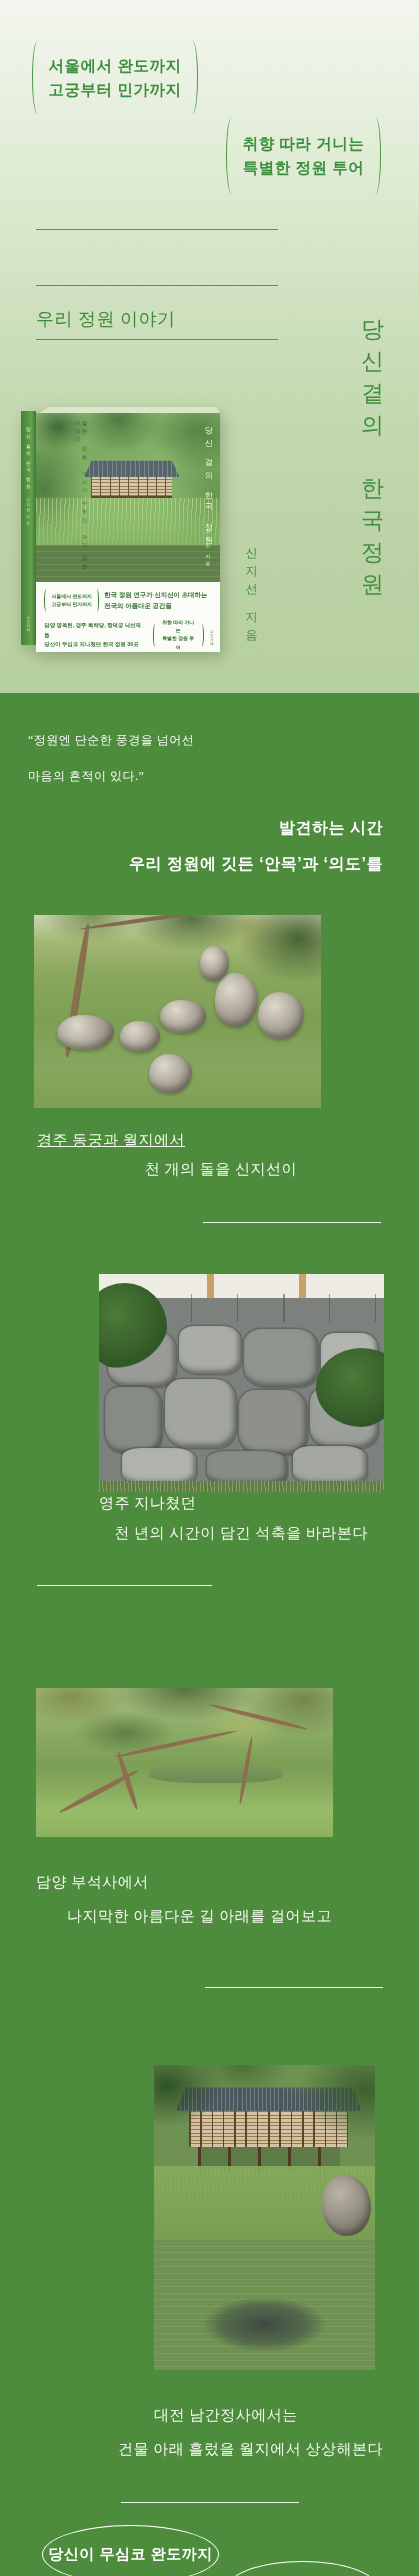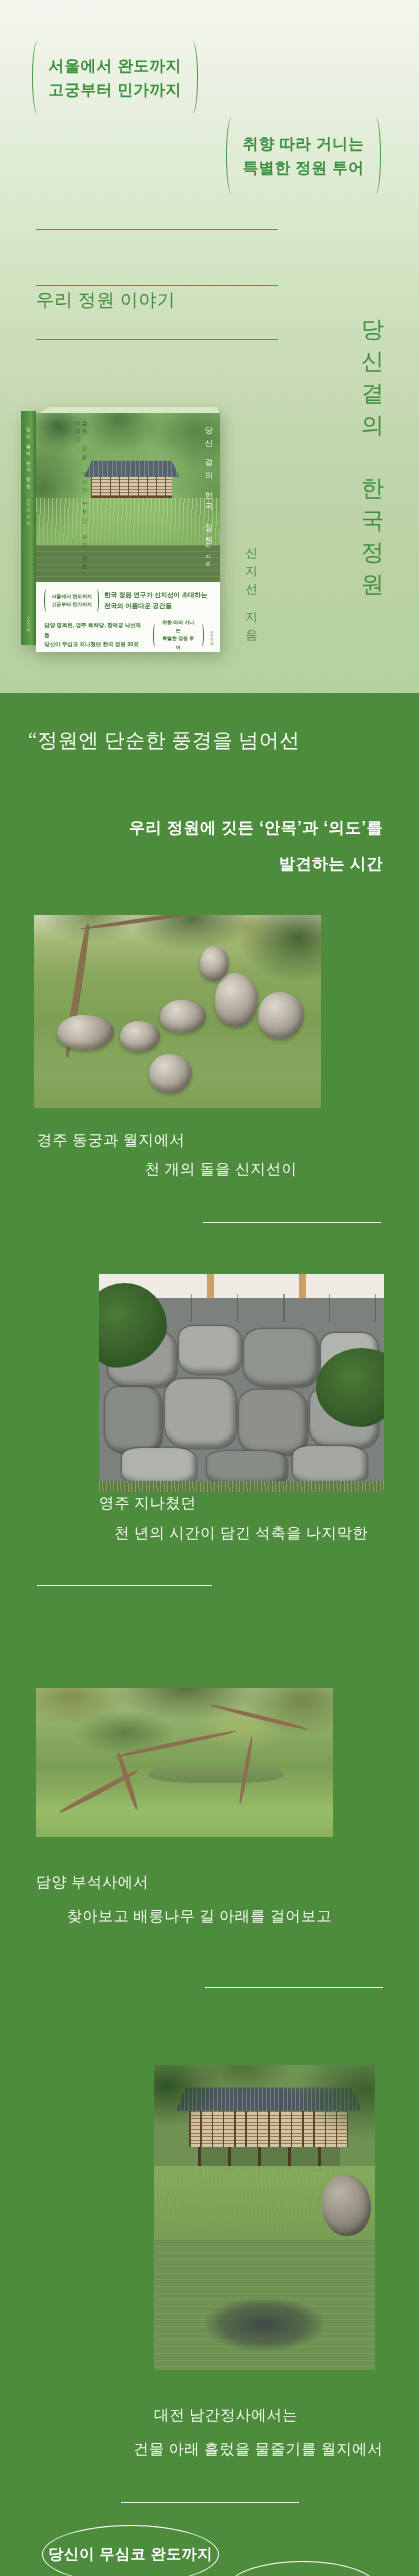--- a/index.html
+++ b/index.html
@@ -84,21 +84,21 @@
   
   .bg-title { position:absolute; left:359px; top:314px; width:27px; text-align:center;
     color:#3f8f3f; font-size:23px; font-family:"Liberation Serif","DejaVu Serif",serif; }
   .bg-title .ch { display:block; height:32px; line-height:32px; }
   .bg-title .gap { display:block; height:31px; }
   .author-v { position:absolute; left:244px; top:539px; width:15.5px; writing-mode:vertical-rl;
     color:#3f8f3f; font-size:12px; letter-spacing:6.2px; font-family:"Liberation Serif","DejaVu Serif",serif; }
 
   
   .q-serif { position:absolute; color:#fbfdf8; font-family:"Liberation Serif","DejaVu Serif",serif;
-    font-size:20px; line-height:36px; letter-spacing:0.5px; }
+    font-size:12px; line-height:36px; letter-spacing:0.5px; }
   .invite { position:absolute; right:36px; top:810px; text-align:right; color:#ffffff;
     font-weight:bold; font-size:16px; line-height:36px; letter-spacing:0.5px; }
   .caption { position:absolute; color:#f6faf2; font-family:"Liberation Serif","DejaVu Serif",serif;
     font-size:15px; letter-spacing:0.5px; white-space:nowrap; }
   .rule-w { position:absolute; height:0; border-top:1px solid rgba(255,255,255,.92); }
 
   
   .photo { position:absolute; overflow:hidden; background:#7f9f57; }
   
   #photo1 { left:34px; top:915px; width:287px; height:193px;
@@ -190,21 +190,21 @@
     <div class="paren g-l"></div>
     <div class="btxt">
       <div>취향 따라 거니는</div>
       <div>특별한 정원 투어</div>
     </div>
     <div class="paren g-r"></div>
   </div>
 
   <div class="rule-g" style="top:229px;"></div>
   <div class="rule-g" style="top:285px;"></div>
-  <div class="tagline" style="top:288px;font-family:Liberation Serif, serif;">우리 정원 이야기</div>
+  <div class="tagline" style="top:307px;font-family:Liberation Serif, serif;">우리 정원 이야기</div>
   <div class="rule-g" style="top:339px;"></div>
 
   <div id="book">
     <div class="book-top"></div>
     <div class="book-spine">
       <div class="spine-title">당신 곁의 한국 정원</div>
       <div class="spine-author">신지선 지음</div>
       <div class="spine-logo">수오서재</div>
     </div>
     <div class="book-front">
@@ -264,39 +264,40 @@
     <span class="ch">원</span>
   </div>
   <div class="author-v">
     <span>신지선</span>&nbsp;<span>지음</span>
   </div>
 
   <div class="sec-dark"></div>
 
   <div class="q-serif" style="left:28px; top:722px;">
     <div>“정원엔 단순한 풍경을 넘어선</div>
+    <div>마음의 흔적이 있다.”</div>
   </div>
   <div class="invite">
+    <div>발견하는 시간</div>
     <div>우리 정원에 깃든 ‘안목’과 ‘의도’를</div>
-    <div>발견하는 시간</div>
   </div>
 
   <div class="photo" id="photo1">
     <div class="canopy1"></div>
     <div class="trunk"></div>
     <div class="branch"></div>
     <div class="rock" style="left:8%;top:52%;width:20%;height:18%;"></div>
     <div class="rock" style="left:30%;top:55%;width:14%;height:16%;"></div>
     <div class="rock" style="left:44%;top:44%;width:16%;height:17%;"></div>
     <div class="rock" style="left:63%;top:30%;width:15%;height:28%;"></div>
     <div class="rock" style="left:78%;top:40%;width:16%;height:24%;"></div>
     <div class="rock" style="left:40%;top:72%;width:15%;height:20%;"></div>
     <div class="rock" style="left:58%;top:16%;width:10%;height:18%;"></div>
   </div>
-  <div class="caption" style="left:37px; top:1131px;">경주 동궁과 월지에서</div>
+  <div class="caption" style="left:37px; top:1131px;text-decoration:underline;">경주 동궁과 월지에서</div>
   <div class="caption" style="right:122px; top:1160px;">천 개의 돌을 신지선이</div>
   <div class="rule-w" style="left:203px; top:1222px; width:178px;"></div>
 
   <div class="photo" id="photo2">
     <div class="sky"></div>
     <div class="post" style="left:38%;"></div>
     <div class="post" style="left:70%;"></div>
     <div class="caprow"></div>
     <div class="stone" style="left:3%;top:26%;width:24%;height:26%;background:#9a9d97;"></div>
     <div class="stone" style="left:28%;top:24%;width:22%;height:22%;background:#aaada6;"></div>
@@ -307,48 +308,48 @@
     <div class="stone" style="left:49%;top:53%;width:24%;height:30%;background:#8d918a;"></div>
     <div class="stone" style="left:74%;top:52%;width:24%;height:28%;background:#9da09a;"></div>
     <div class="stone" style="left:8%;top:80%;width:26%;height:17%;background:#b0b3ac;"></div>
     <div class="stone" style="left:38%;top:81%;width:28%;height:16%;background:#888c86;"></div>
     <div class="stone" style="left:68%;top:79%;width:26%;height:18%;background:#a5a8a1;"></div>
     <div class="bush" style="left:-6%;top:4%;width:30%;height:40%;"></div>
     <div class="bush" style="right:-8%;top:34%;width:32%;height:36%;"></div>
     <div class="grass"></div>
   </div>
   <div class="caption" style="left:99px; top:1494px;">영주 지나쳤던</div>
-  <div class="caption" style="right:51px; top:1524px;">천 년의 시간이 담긴 석축을 나지막한</div>
+  <div class="caption" style="right:51px; top:1524px;">천 년의 시간이 담긴 석축을 바라본다</div>
   <div class="rule-w" style="left:37px; top:1585px; width:175px;"></div>
 
   <div class="photo" id="photo3">
     <div class="foliage"></div>
     <div class="pond"></div>
     <div class="br" style="left:6%;top:68%;width:30%;height:4.6px;transform:rotate(-28deg);"></div>
     <div class="br" style="left:26%;top:36%;width:42%;height:4.1px;transform:rotate(-12deg);"></div>
     <div class="br" style="left:58%;top:18%;width:34%;height:3.6px;transform:rotate(14deg);"></div>
     <div class="br" style="left:70%;top:32%;width:4.1px;height:46%;transform:rotate(10deg);"></div>
     <div class="br" style="left:30%;top:42%;width:4.6px;height:40%;transform:rotate(-18deg);"></div>
   </div>
   <div class="caption" style="left:36px; top:1873px;">담양 부석사에서</div>
-  <div class="caption" style="right:87px; top:1907px;">찾아보고 배롱나무 길 아래를 걸어보고</div>
+  <div class="caption" style="right:87px; top:1907px;">나지막한 아름다운 길 아래를 걸어보고</div>
   <div class="rule-w" style="left:205px; top:1987px; width:178px;"></div>
 
   <div class="photo" id="photo4">
     <div class="roof"></div>
     <div class="wall"></div>
     <div class="stilts"></div>
     <div class="top-fol"></div>
     <div class="reeds"></div>
     <div class="rock4"></div>
     <div class="pond4"></div>
     <div class="refl"></div>
   </div>
   <div class="caption" style="left:154px; top:2406px;">대전 남간정사에서는</div>
-  <div class="caption" style="right:36px; top:2440px;">건물 아래 흘렀을 물줄기를 월지에서</div>
+  <div class="caption" style="right:36px; top:2440px;">건물 아래 흘렀을 월지에서 상상해본다</div>
   <div class="rule-w" style="left:121px; top:2502px; width:178px;"></div>
 
   <div class="oval" id="oval1">
     <div class="btxt">당신이 무심코 완도까지</div>
   </div>
   <div class="oval" id="oval2">
     
   </div>
 
 </div>

